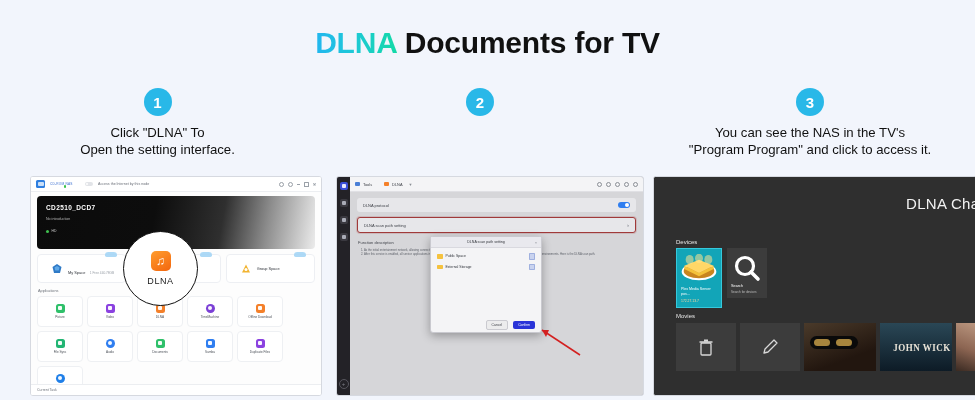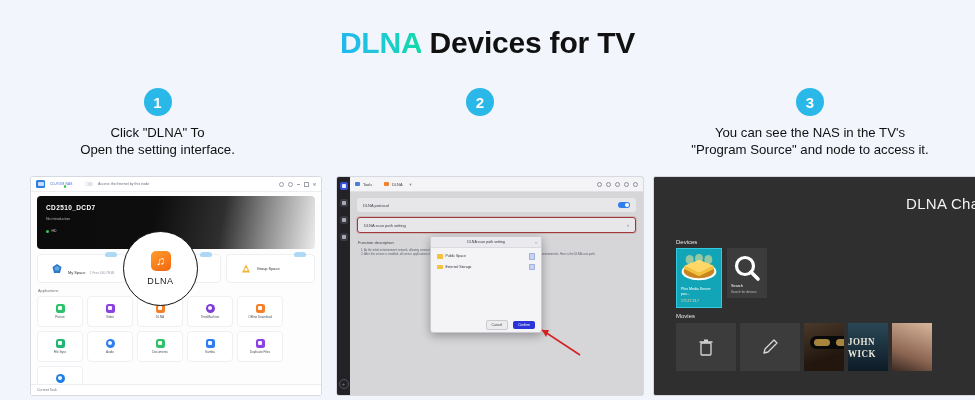--- a/index.html
+++ b/index.html
@@ -186,50 +186,50 @@
   }
   .p3-plex{position:absolute;left:50%;top:20px;transform:translate(-50%,-50%);width:40px;height:30px;}
   .p3-devtxt{position:absolute;left:4px;bottom:10px;font-size:3.6px;color:#fff;line-height:5px;width:38px;}
   .p3-devip{position:absolute;left:4px;bottom:4px;font-size:3.4px;color:#ffd7a0;}
   .p3-srch{width:40px;height:50px;background:#3c3c3c;position:relative;}
   .p3-srchtxt{position:absolute;left:4px;bottom:10px;font-size:3.8px;color:#fff;}
   .p3-srchsub{position:absolute;left:4px;bottom:4px;font-size:3.1px;color:#bdbdbd;}
   .p3-mov{position:absolute;left:22px;top:136px;font-size:6px;color:#e6e6e6;}
   .p3-mrow{position:absolute;left:22px;top:146px;display:flex;gap:4px;}
   .p3-mtile{width:60px;height:48px;background:#3c3c3c;display:flex;align-items:center;justify-content:center;}
-  .p3-poster{width:40px;height:48px;overflow:hidden;position:relative;}
+  .p3-poster{width:60px;height:48px;overflow:hidden;position:relative;padding-left:12px;}
   .pos-a{background:linear-gradient(160deg,#4a3a2a,#22160f 70%);}
   .pos-b{background:linear-gradient(180deg,#2a4756,#0d1b26);display:flex;align-items:center;justify-content:center;}
   .pos-b span{font-family:"Liberation Serif",serif;font-weight:bold;font-size:9px;color:#e9e4d8;letter-spacing:.5px;transform:scaleY(1.25);}
   .pos-c{background:linear-gradient(200deg,#d8b69c,#8c6552 65%,#3a2a22);}
   .pos-a:before{content:"";position:absolute;left:6px;top:13px;width:48px;height:13px;border-radius:7px;background:#0a0a0a;}
   .pos-a:after{content:"";position:absolute;left:10px;top:16px;width:16px;height:7px;border-radius:4px;background:#cfa44a;opacity:.8;box-shadow:22px 0 0 #cfa44a;}
 </style>
 </head>
 <body>
 
 <div class="page">
 
   <div class="title">
-    <span class="dlna">DLNA</span><span class="rest"> Devices for TV</span>
+    <span class="dlna">DLNA</span><span class="rest"> Documents for TV</span>
   </div>
 
   <div class="cols">
     <div class="col c1">
       <div class="badge">1</div>
       <div class="cap">Click "DLNA" To
 Open the setting interface.</div>
     </div>
     <div class="col c2">
       <div class="badge">2</div>
     </div>
     <div class="col c3">
       <div class="badge">3</div>
       <div class="cap">You can see the NAS in the TV's
-"Program Source" and node to access it.</div>
+"Program Program" and click to access it.</div>
     </div>
   </div>
 
   <div class="shot shot1">
     <div class="p1">
 
       <div class="p1-top">
         <span class="p1-logo"></span>
         <span class="p1-brand">CD-ROM NAS</span>
         <span class="p1-dot"></span>

